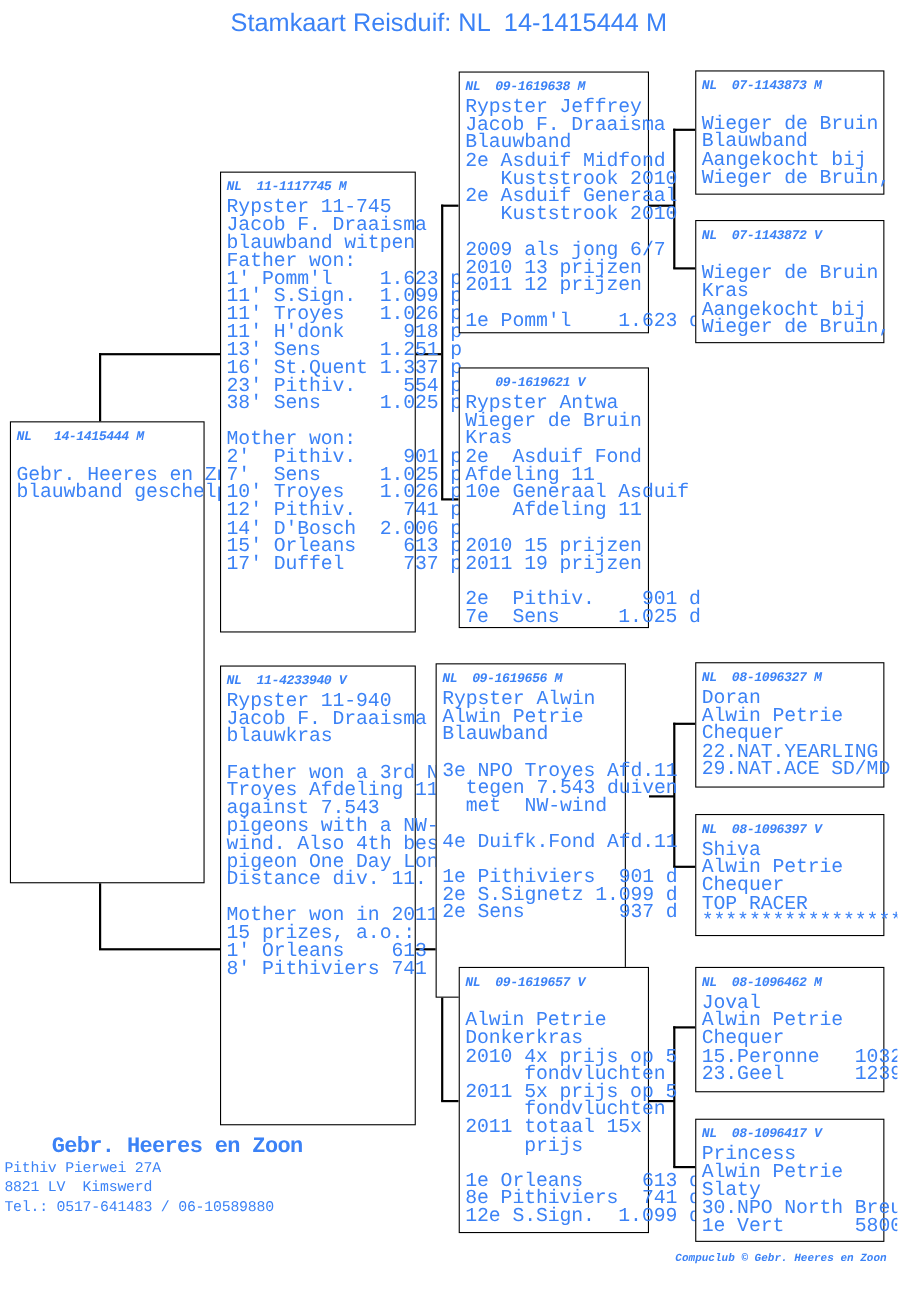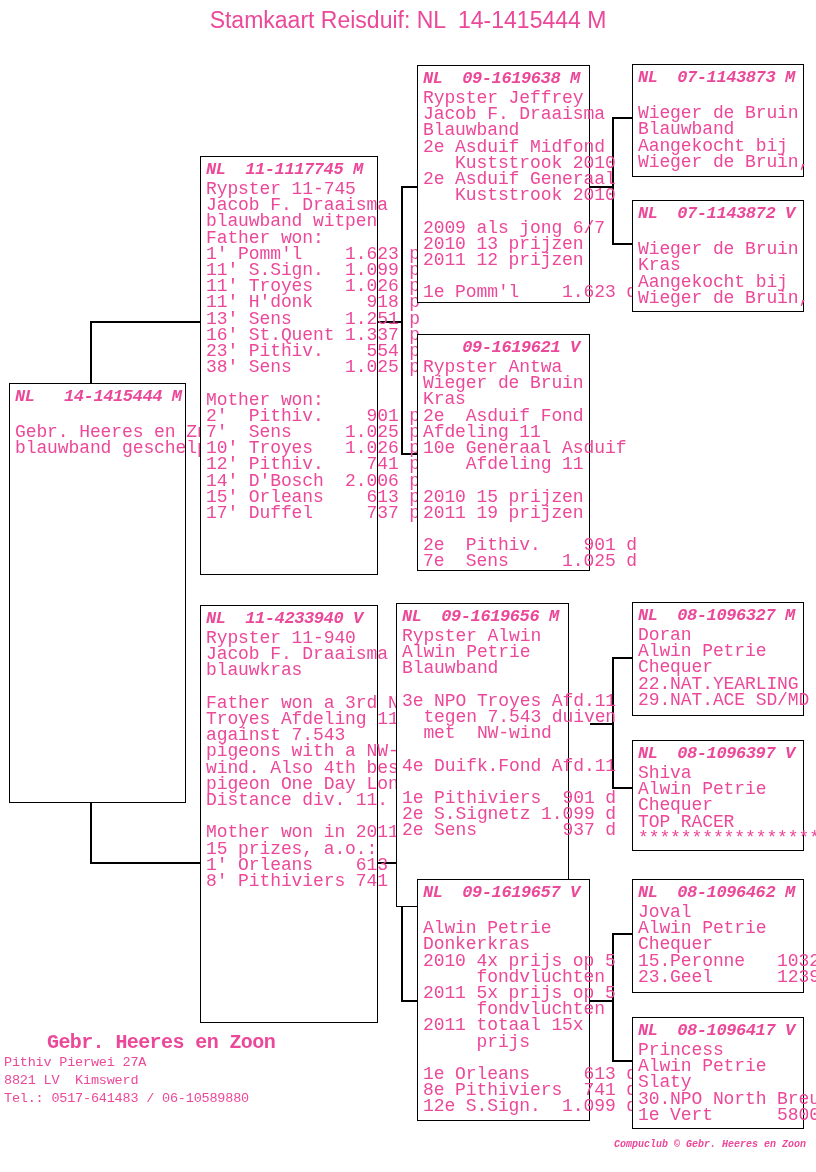--- a/index.html
+++ b/index.html
@@ -1,31 +1,31 @@
 <!DOCTYPE html>
 <html><head>
 <meta charset="utf-8">
 <style>
   html,body { margin:0; padding:0; background:#ffffff; }
   .page {
     position:relative; width:816px; height:1172px; background:#ffffff;
-    color:#ec4899; font-family:"Liberation Mono", monospace; overflow:hidden;
+    color:#3b82f6; font-family:"Liberation Mono", monospace; overflow:hidden;
   }
   .title {
     position:absolute; top:7px; left:0; width:100%; text-align:center;
     font-family:"Liberation Sans", sans-serif; font-size:23px; letter-spacing:0;
     white-space:pre;
   }
   .pbox {
     position:absolute; border:1.5px solid #000; background:#ffffff;
     box-sizing:border-box; z-index:2;
   }
   .pbox-ring {
     font-family:"Liberation Mono", monospace; font-style:italic; font-weight:bold;
-    font-size:17px; line-height:16px; padding:5px 2px 0 5px; white-space:pre;
+    font-size:12px; line-height:16px; padding:5px 2px 0 5px; white-space:pre;
     letter-spacing:-0.4px;
   }
   .pbox-body {
     font-family:"Liberation Mono", monospace; font-size:18px; line-height:16.2px;
     padding:3px 2px 0 5px; white-space:pre; letter-spacing:-0.1px;
   }
   .hline,.vline { position:absolute; background:#000; z-index:1; }
   .footer { position:absolute; left:4px; top:1031px; }
   .footer-name {
     font-family:"Liberation Mono", monospace; font-weight:bold; font-size:20px;

